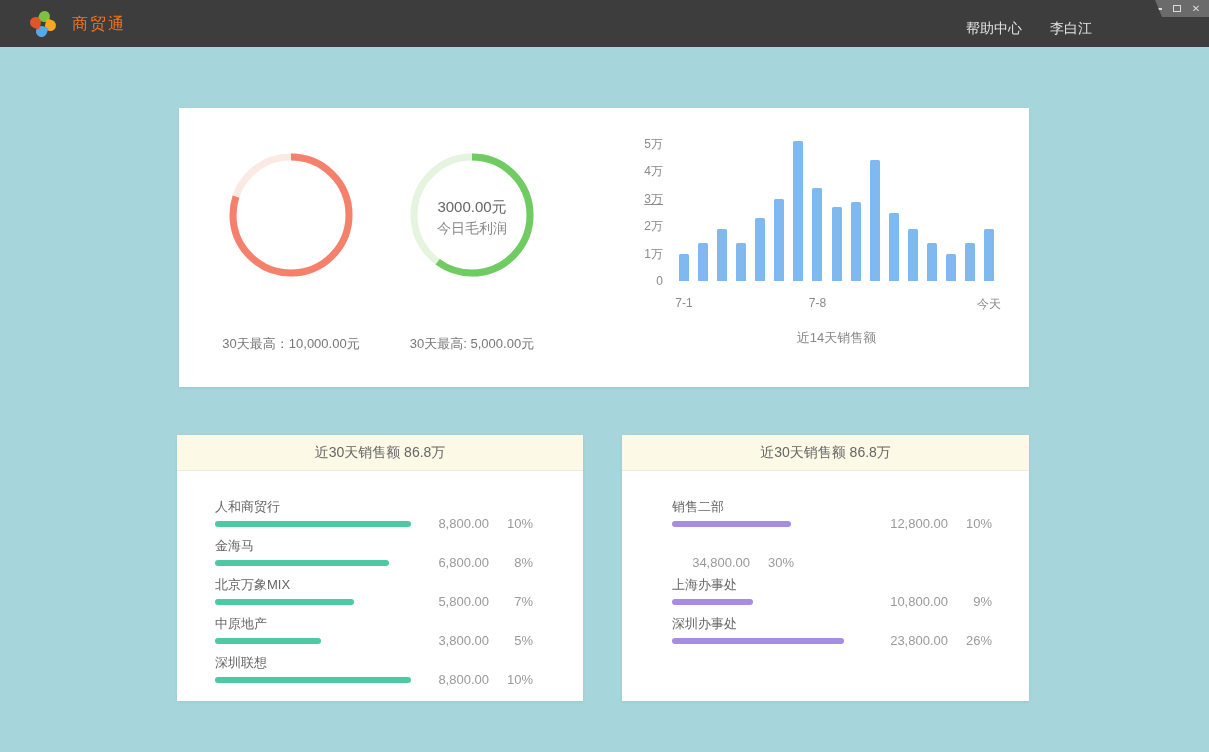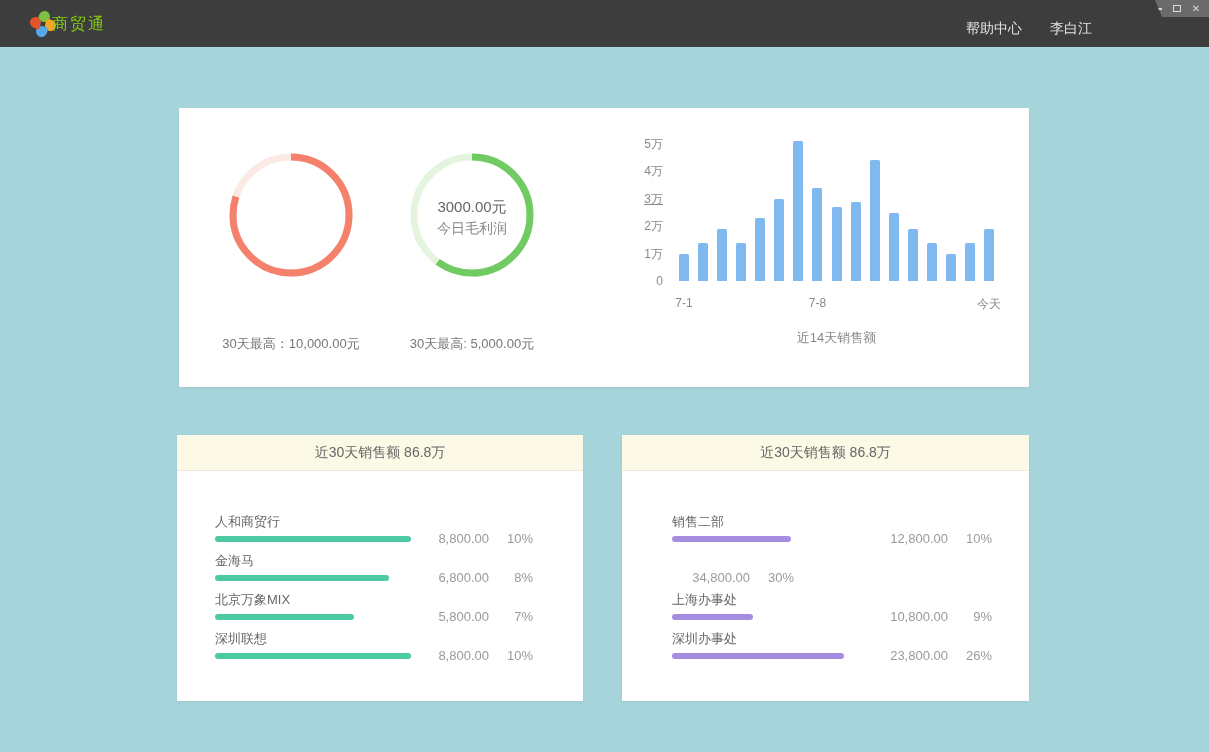--- a/index.html
+++ b/index.html
@@ -8,21 +8,21 @@
   #app { position:relative; width:1209px; height:752px; background:#a7d5dc; overflow:hidden; }
 
   
   .titlebar { position:absolute; left:0; top:0; width:1209px; height:47px; background:#3d3d3d; }
   .logo { position:absolute; left:30px; top:11px; width:26px; height:26px; }
   .petal { position:absolute; width:11px; height:11px; }
   .petal.p1 { left:9px;  top:0;   border-radius:55% 55% 55% 0; transform:rotate(20deg); }
   .petal.p2 { left:15px; top:9px; border-radius:55% 55% 55% 0; transform:rotate(110deg); }
   .petal.p3 { left:6px;  top:15px;border-radius:55% 55% 55% 0; transform:rotate(200deg); }
   .petal.p4 { left:0;    top:6px; border-radius:55% 55% 55% 0; transform:rotate(290deg); }
-  .app-title { position:absolute; left:52px; top:0; height:47px; line-height:47px; color:#84cc16; font-size:16px; letter-spacing:2px; }
+  .app-title { position:absolute; left:72px; top:0; height:47px; line-height:47px; color:#f97316; font-size:16px; letter-spacing:2px; }
   .titlebar-right { position:absolute; right:117px; top:0; height:58px; display:flex; align-items:center; gap:28px; }
   .tb-link { color:#e3e3e3; font-size:14px; cursor:pointer; }
   .win-controls { position:absolute; right:0; top:0; width:64px; height:17px; background:#6b6b6b;
                   clip-path:polygon(10px 0, 100% 0, 100% 100%, 17px 100%);
                   display:flex; align-items:center; justify-content:flex-end; gap:9px; padding-right:8px; }
   .win-btn { display:inline-flex; align-items:center; justify-content:center; width:10px; height:10px; cursor:pointer; }
   .ic-min { width:8px; height:2px; background:#dcdcdc; }
   .ic-max { width:8px; height:7px; border:1px solid #dcdcdc; }
   .ic-close { color:#dcdcdc; font-size:10px; line-height:10px; }
 
@@ -48,21 +48,21 @@
   
   .chart { position:absolute; left:440px; top:28px; width:390px; height:235px; }
   .plot { position:absolute; left:60px; top:8px; width:315px; height:137px;
           display:flex; justify-content:space-between; align-items:flex-end; }
   .vbar { width:10px; border-radius:1.5px 1.5px 0 0; }
   .ytick { position:absolute; left:0; width:44px; text-align:right; font-size:12px; color:#8a8a8a; height:14px; line-height:14px; }
   .xtick { position:absolute; top:160px; font-size:12px; color:#8a8a8a; transform:translateX(-50%); white-space:nowrap; }
   .chart-title { position:absolute; left:60px; top:193px; width:315px; text-align:center; font-size:13px; color:#888; }
 
   
-  .rank-list { padding:32px 0 0 0; }
+  .rank-list { padding:17px 0 0 0; }
   .card-rank.left  .rank-list { padding-left:38px; padding-right:50px; }
   .card-rank.right .rank-list { padding-left:50px; padding-right:37px; }
   .rank-row { display:flex; align-items:flex-end; height:39px; }
   .rank-left { flex:1; min-width:0; }
   .rank-label { font-size:13px; color:#666; line-height:15px; margin-bottom:7px; }
   .rank-track { width:100%; height:6px; }
   .rank-bar { height:6px; border-radius:3px; }
   .rank-right { display:flex; align-items:flex-end; margin-bottom:-4px; }
   .rank-amount { width:78px; text-align:right; font-size:13px; color:#9a9a9a; }
   .rank-pct { width:44px; text-align:right; font-size:13px; color:#9a9a9a; }
@@ -194,20 +194,32 @@
               <div class="rank-bar" style="width: 71%; background: rgb(77, 201, 164);"></div>
             </div>
           </div>
           <div class="rank-right">
             <span class="rank-amount">5,800.00</span>
             <span class="rank-pct">7%</span>
           </div>
         </div>
         <div class="rank-row">
           <div class="rank-left">
+            <div class="rank-label">中原地产</div>
+            <div class="rank-track">
+              <div class="rank-bar" style="width: 54%; background: rgb(77, 201, 164);"></div>
+            </div>
+          </div>
+          <div class="rank-right">
+            <span class="rank-amount">3,800.00</span>
+            <span class="rank-pct">5%</span>
+          </div>
+        </div>
+        <div class="rank-row">
+          <div class="rank-left">
             <div class="rank-label">深圳联想</div>
             <div class="rank-track">
               <div class="rank-bar" style="width: 100%; background: rgb(77, 201, 164);"></div>
             </div>
           </div>
           <div class="rank-right">
             <span class="rank-amount">8,800.00</span>
             <span class="rank-pct">10%</span>
           </div>
         </div>

